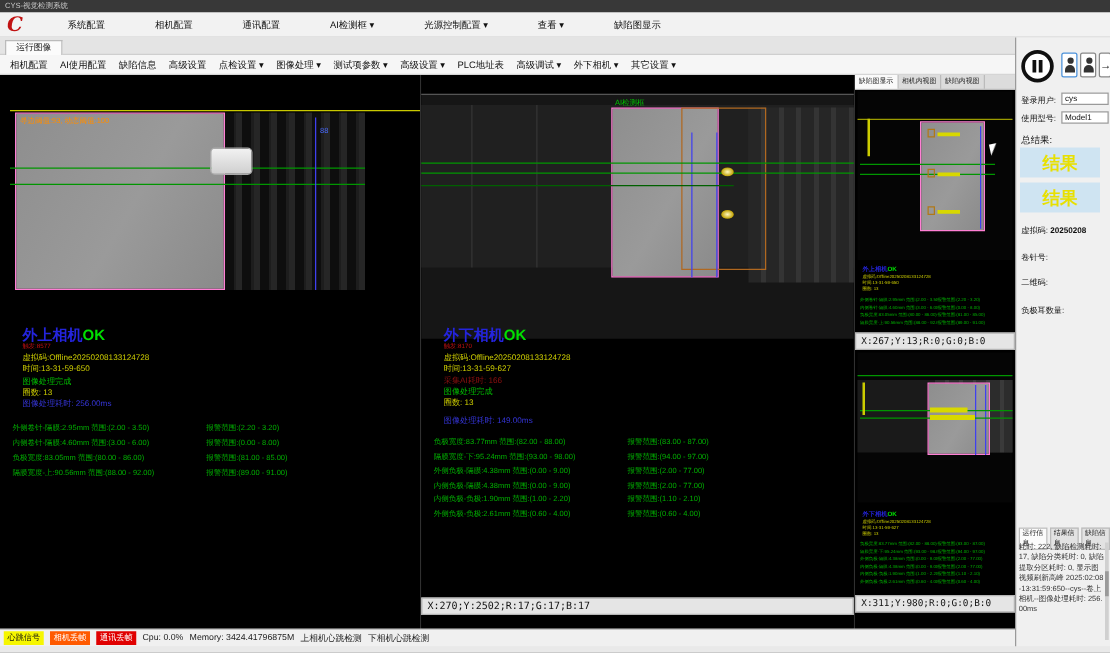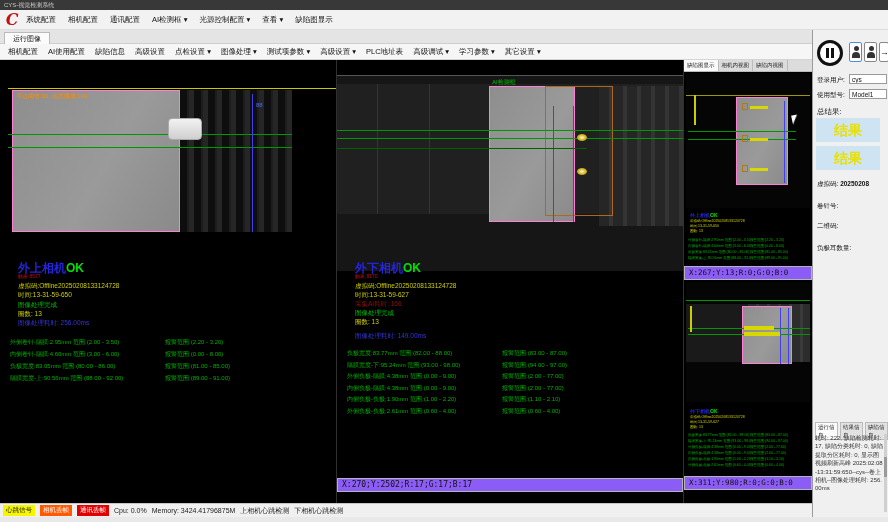--- a/index.html
+++ b/index.html
@@ -6,32 +6,32 @@
   html,body { background:#ffffff; }
   body { font-family:"Liberation Sans","DejaVu Sans",sans-serif; }
   .app { position:relative; width:888px; height:522px; overflow:hidden; background:#e9e9e9; }
   .abs { position:absolute; }
 
   
   .titlebar { position:absolute; left:0; top:0; width:888px; height:10px; background:#383838; color:#c8c8c8; font-size:6px; line-height:10px; padding-left:4px; }
   .menubar { position:absolute; left:0; top:10px; width:888px; height:20px; background:#f2f2f2; border-bottom:1px solid #ddd; }
   .logo { position:absolute; left:3px; top:1px; width:18px; height:18px; color:#c11212; font-family:"DejaVu Serif",serif; font-style:italic; font-weight:bold; font-size:16px; line-height:18px; text-align:center; }
   .menu-items { position:absolute; left:26px; top:0; height:20px; display:flex; align-items:center; gap:12px; }
-  .menu-items span { font-size:7.5px; color:#111; cursor:default; }
+  .menu-items span { font-size:7.5px; color:#111; cursor:default;margin-left:28px; }
   .tabrow { position:absolute; left:0; top:30px; width:812px; height:14px; background:#e4e4e4; border-bottom:1px solid #cfcfcf; }
   .tab-sel { position:absolute; left:4px; top:2px; height:12px; padding:0 8px; background:#fbfbfb; border:1px solid #bbb; border-bottom:none; font-size:7px; line-height:11px; color:#111; }
   .toolbar { position:absolute; left:0; top:44px; width:812px; height:16px; background:#f6f6f6; border-bottom:1px solid #d5d5d5; display:flex; align-items:center; gap:10px; padding-left:8px; }
   .toolbar span { font-size:7.5px; color:#111; cursor:default; white-space:nowrap; }
 
   
   .main { position:absolute; left:0; top:60px; width:812px; height:443px; background:#000; }
   .vline-div { position:absolute; top:0; width:1px; height:443px; background:#303030; }
 
   .view { position:absolute; top:0; height:443px; background:#000; }
-  .vstatus { position:absolute; left:0; right:0; height:14px; background:#8b5cf6; border:1px solid #b5b5b5; color:#111; font-family:"DejaVu Sans Mono","Liberation Mono",monospace; font-size:8px; line-height:12px; padding-left:4px; }
+  .vstatus { position:absolute; left:0; right:0; height:14px; background:#e5e5e5; border:1px solid #b5b5b5; color:#111; font-family:"DejaVu Sans Mono","Liberation Mono",monospace; font-size:8px; line-height:12px; padding-left:4px; }
 
   
   .yline { position:absolute; height:1px; background:#c9c900; }
   .gline { position:absolute; height:1px; background:#009600; }
   .bline { position:absolute; width:1px; background:#4040ef; }
   .grayblock { position:absolute; background:linear-gradient(120deg,#8e8e8e,#9a9a9a 55%,#8a8a8a); border:1px solid #ff7fd4; }
   .stripes { position:absolute; background:repeating-linear-gradient(90deg,#0e0e0e 0 7px,#1d1d1d 7px 9px,#262626 9px 14px); }
   .ovl-orange { position:absolute; color:#ff8d00; font-size:6px; white-space:nowrap; }
   .ovl-green { position:absolute; color:#00c000; font-size:6px; white-space:nowrap; }
   .ovl-blue { position:absolute; color:#4a6cff; font-size:6px; white-space:nowrap; }
@@ -120,21 +120,21 @@
     <span>相机配置</span>
     <span>AI使用配置</span>
     <span>缺陷信息</span>
     <span>高级设置</span>
     <span>点检设置 ▾</span>
     <span>图像处理 ▾</span>
     <span>测试项参数 ▾</span>
     <span>高级设置 ▾</span>
     <span>PLC地址表</span>
     <span>高级调试 ▾</span>
-    <span>学习参数 ▾</span>
+    <span>外下相机 ▾</span>
     <span>其它设置 ▾</span>
   </div>
 
   <div class="main">
     <div class="vline-div" style="left:336px"></div>
     <div class="vline-div" style="left:683px"></div>
 
     <div class="view" style="left:0;width:336px">
 
       <div class="abs" style="left:0;top:16px;width:336px;height:158px">

